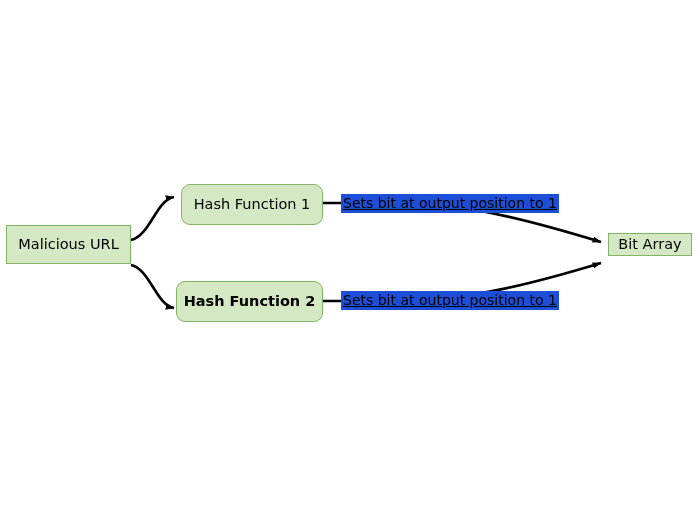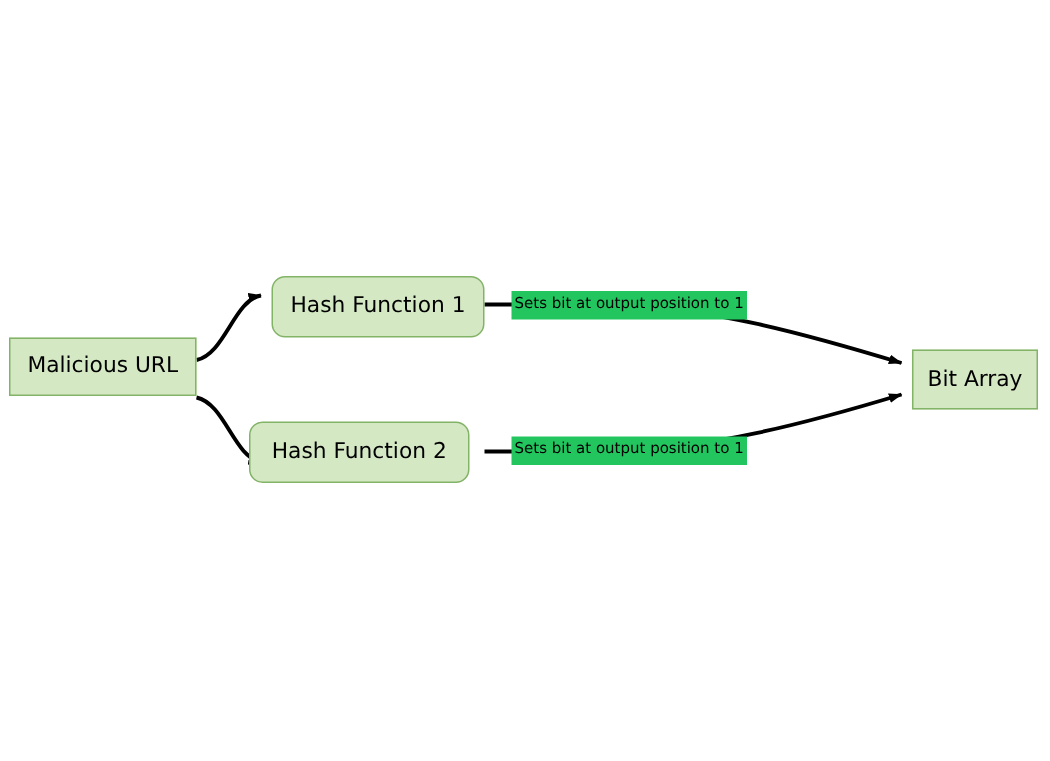--- a/index.html
+++ b/index.html
@@ -39,34 +39,35 @@
   .node.rounded {
     border-radius: 9px;
   }
   .node-label {
     display: block;
     padding: 0 2px;
   }
   .edge-label {
     position: absolute;
     box-sizing: border-box;
-    background: #22c55e;
+    background: #1d4ed8;
     color: #000000;
-    font-size: 10px;
+    font-size: 14px;
     line-height: 16px;
     white-space: nowrap;
     padding: 1px 2px 2px 2px;
     z-index: 4;
+    text-decoration: underline;
   }
 
   
   #node-source      { left: 6px;   top: 225px; width: 125px; height: 39px; }
   #node-hash-1      { left: 181px; top: 184px; width: 142px; height: 41px; }
-  #node-hash-2      { left: 166px; top: 281px; width: 147px; height: 41px; }
-  #node-bit-array   { left: 608px; top: 233px; width: 84px;  height: 40px; }
+  #node-hash-2      { left: 176px; top: 281px; width: 147px; height: 41px; font-weight: bold; }
+  #node-bit-array   { left: 608px; top: 233px; width: 84px;  height: 23px; }
 
   
   #edge-label-1 { left: 341px; top: 194px; }
   #edge-label-2 { left: 341px; top: 291px; }
 </style>
 </head>
 <body>
 
 <div id="canvas">
 

